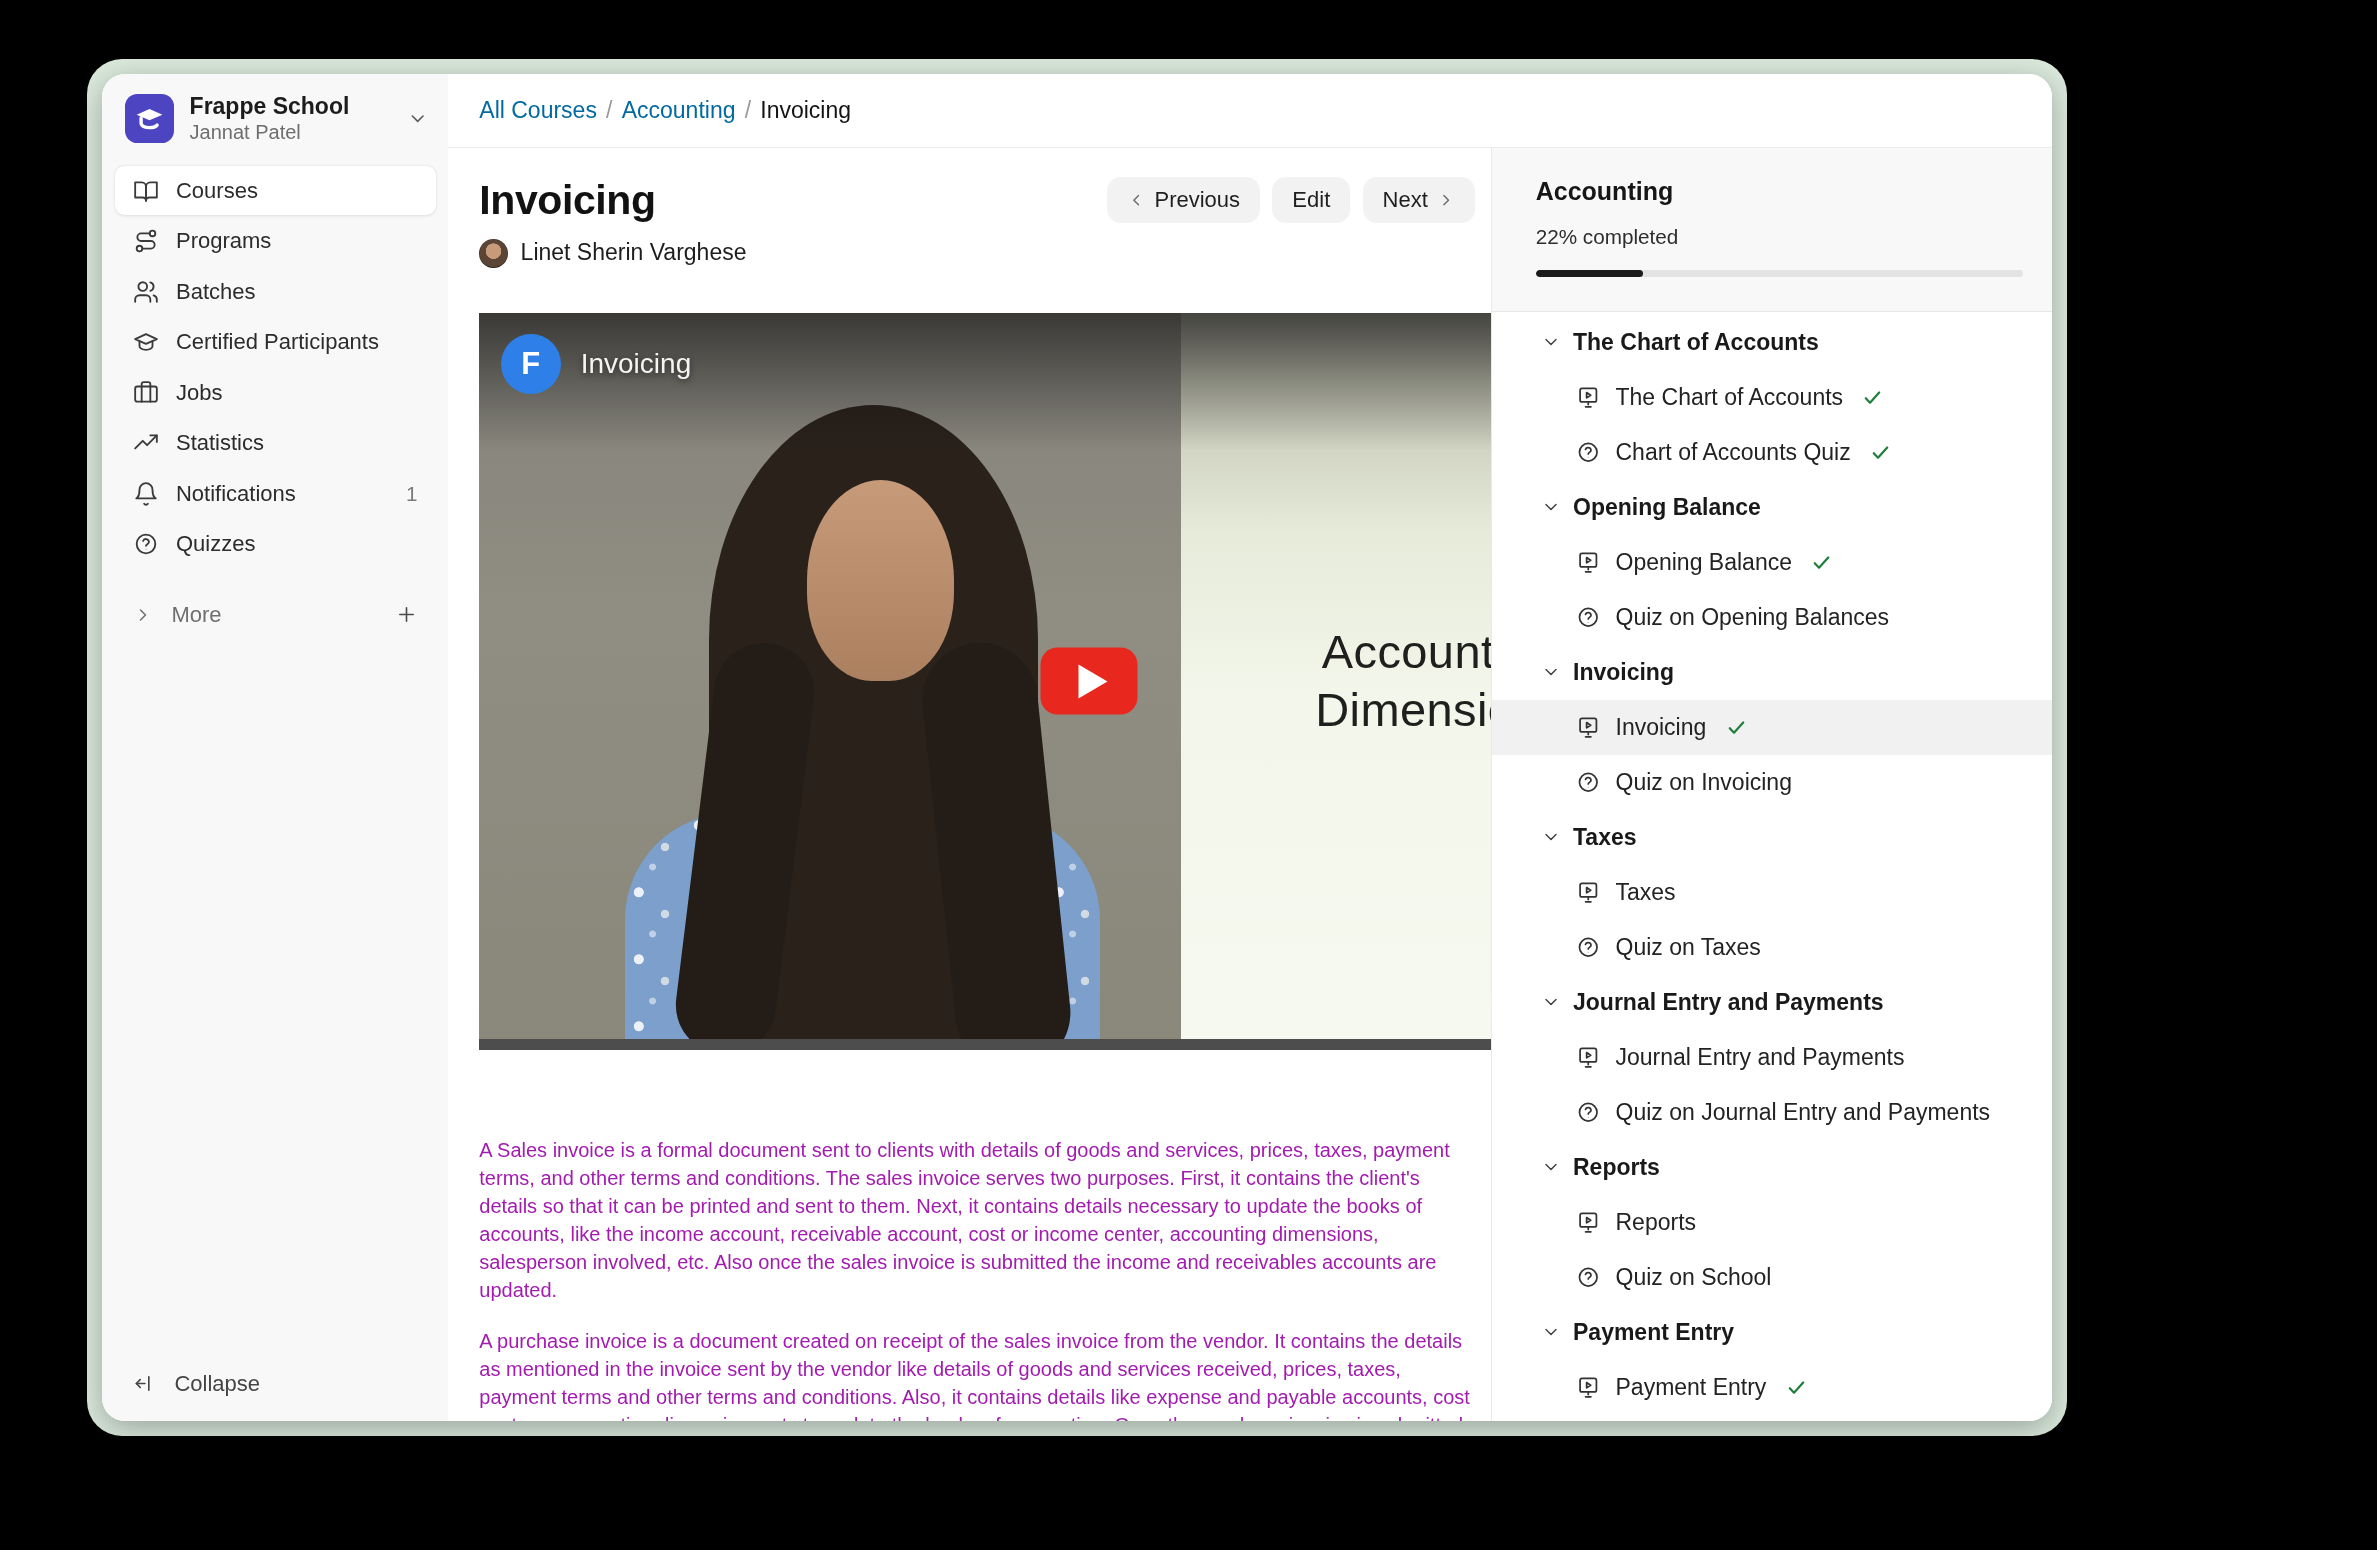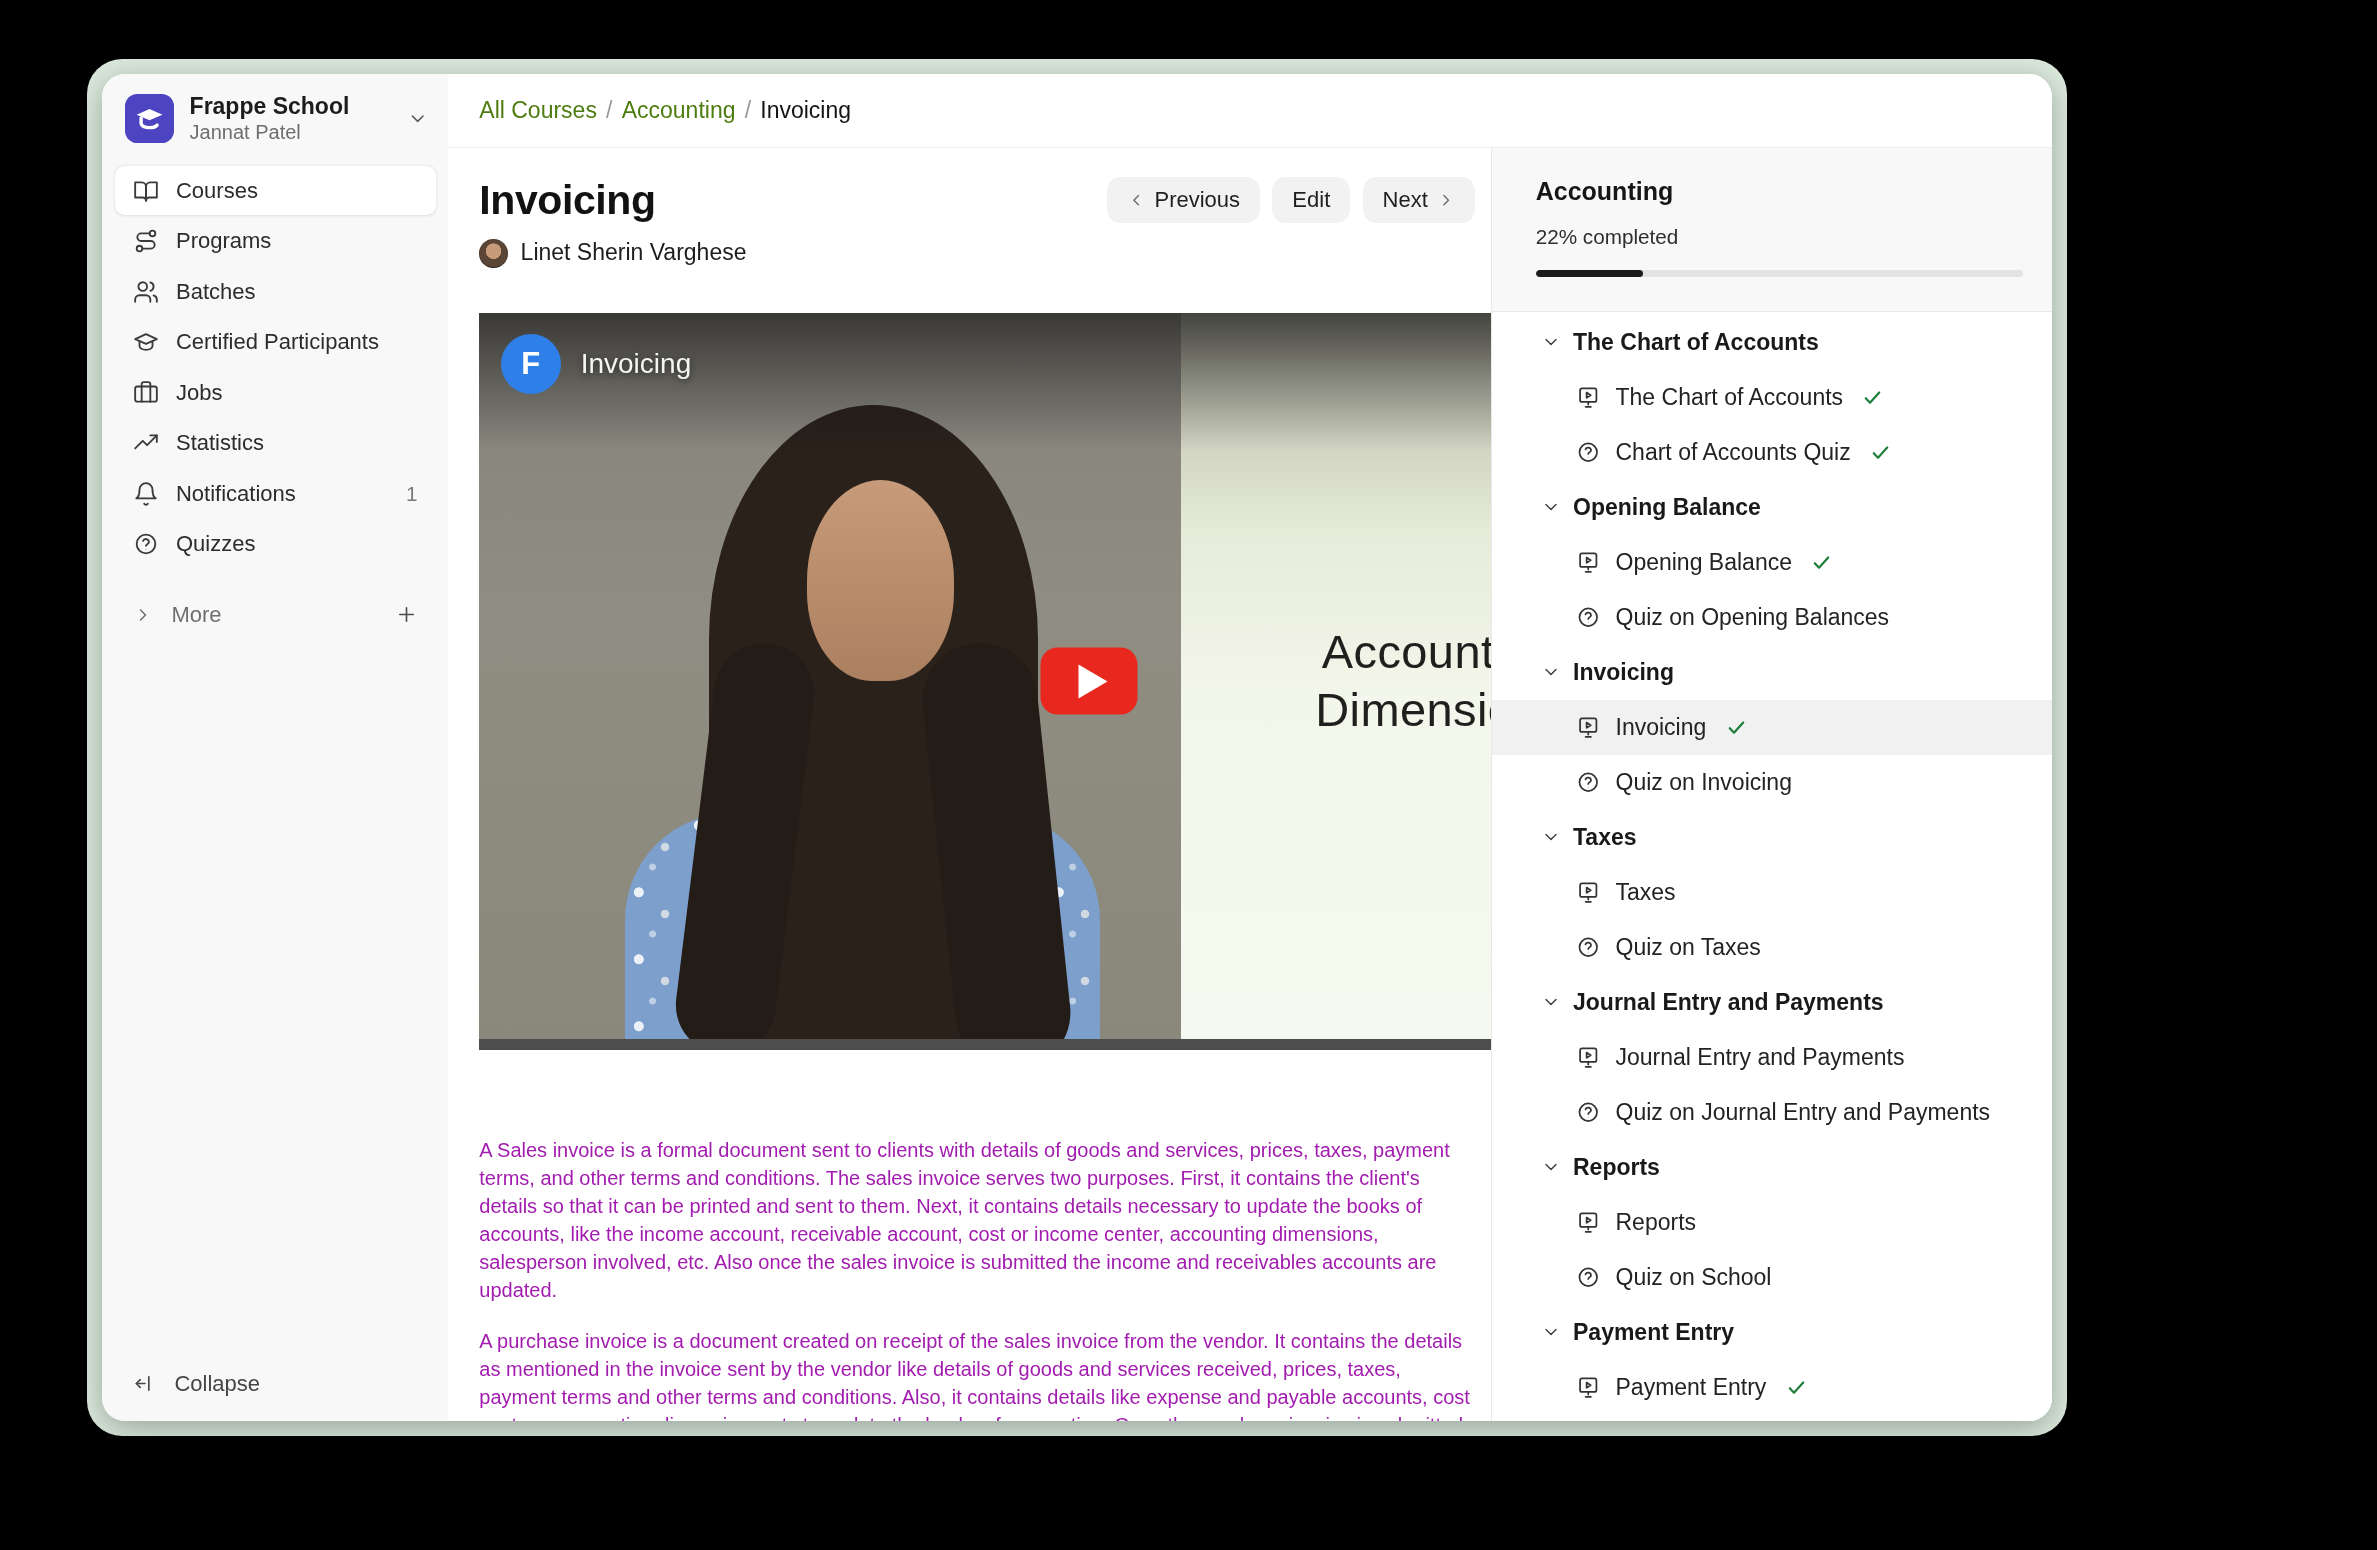--- a/index.html
+++ b/index.html
@@ -38,21 +38,21 @@
   .more-chev { color:#6f6f6f; }
   .more-plus { margin-left:auto; color:#4c4c4c; }
 
   .collapse-row { margin-top:auto; height:46px; display:flex; align-items:center; gap:18.4px;
     padding:0 18.4px; color:#454545; font-size:22px; cursor:pointer; }
 
   
   .main-col { flex:1; min-width:0; display:flex; flex-direction:column; background:#fff; }
   .top-header { height:74px; flex:none; border-bottom:0.8px solid #ececec; display:flex;
     align-items:center; padding-left:31px; font-size:23px; }
-  .crumb a { color:#4d7c0f; text-decoration:none; cursor:pointer; }
+  .crumb a { color:#0369a1; text-decoration:none; cursor:pointer; }
   .crumb .sep { color:#9a9a9a; margin:0 9.2px; }
   .crumb .cur { color:#141414; font-weight:500; }
 
   .main-row { flex:1; min-height:0; display:flex; }
   .content { flex:1; min-width:0; padding:27.6px 15.3px 0 31px; overflow:hidden; }
 
   .title-row { height:49px; display:flex; align-items:center; justify-content:space-between; }
   .page-title { font-size:41px; font-weight:600; color:#121212; letter-spacing:-0.4px; }
   .btn-group { display:flex; gap:12.3px; }
   .btn { height:46px; background:#f2f2f2; border:none; border-radius:13.8px; padding:0 20px;

